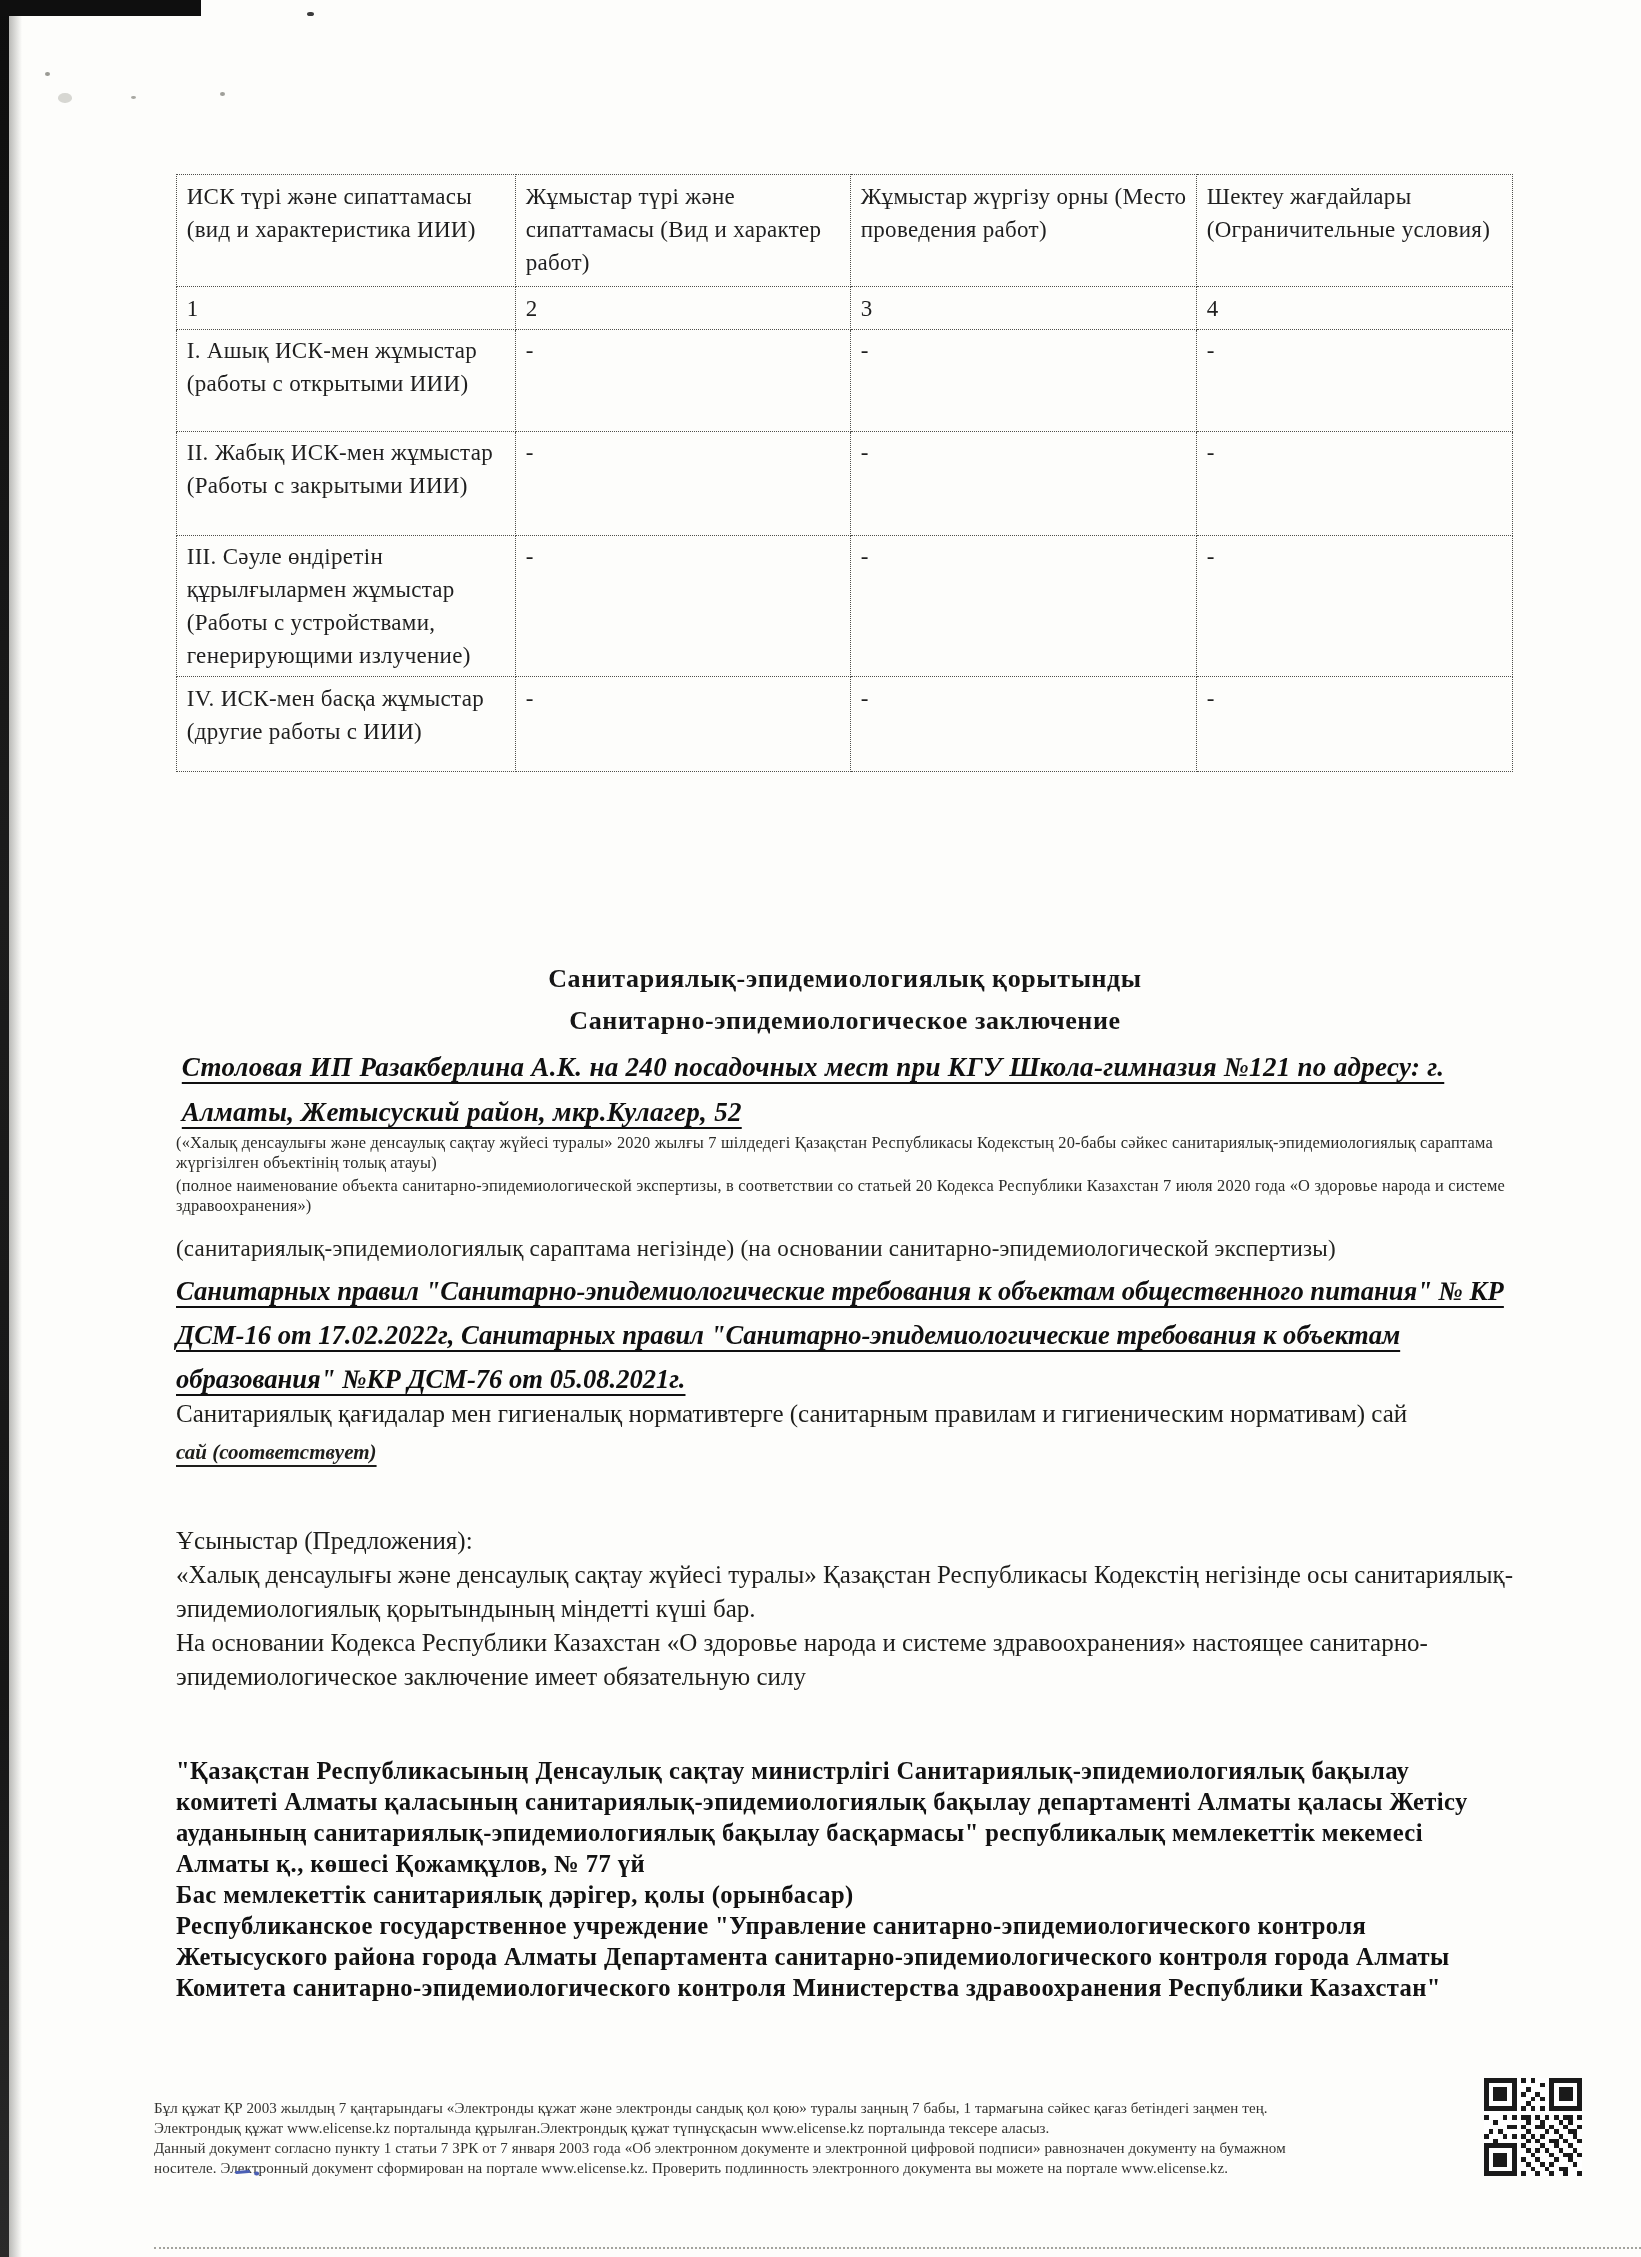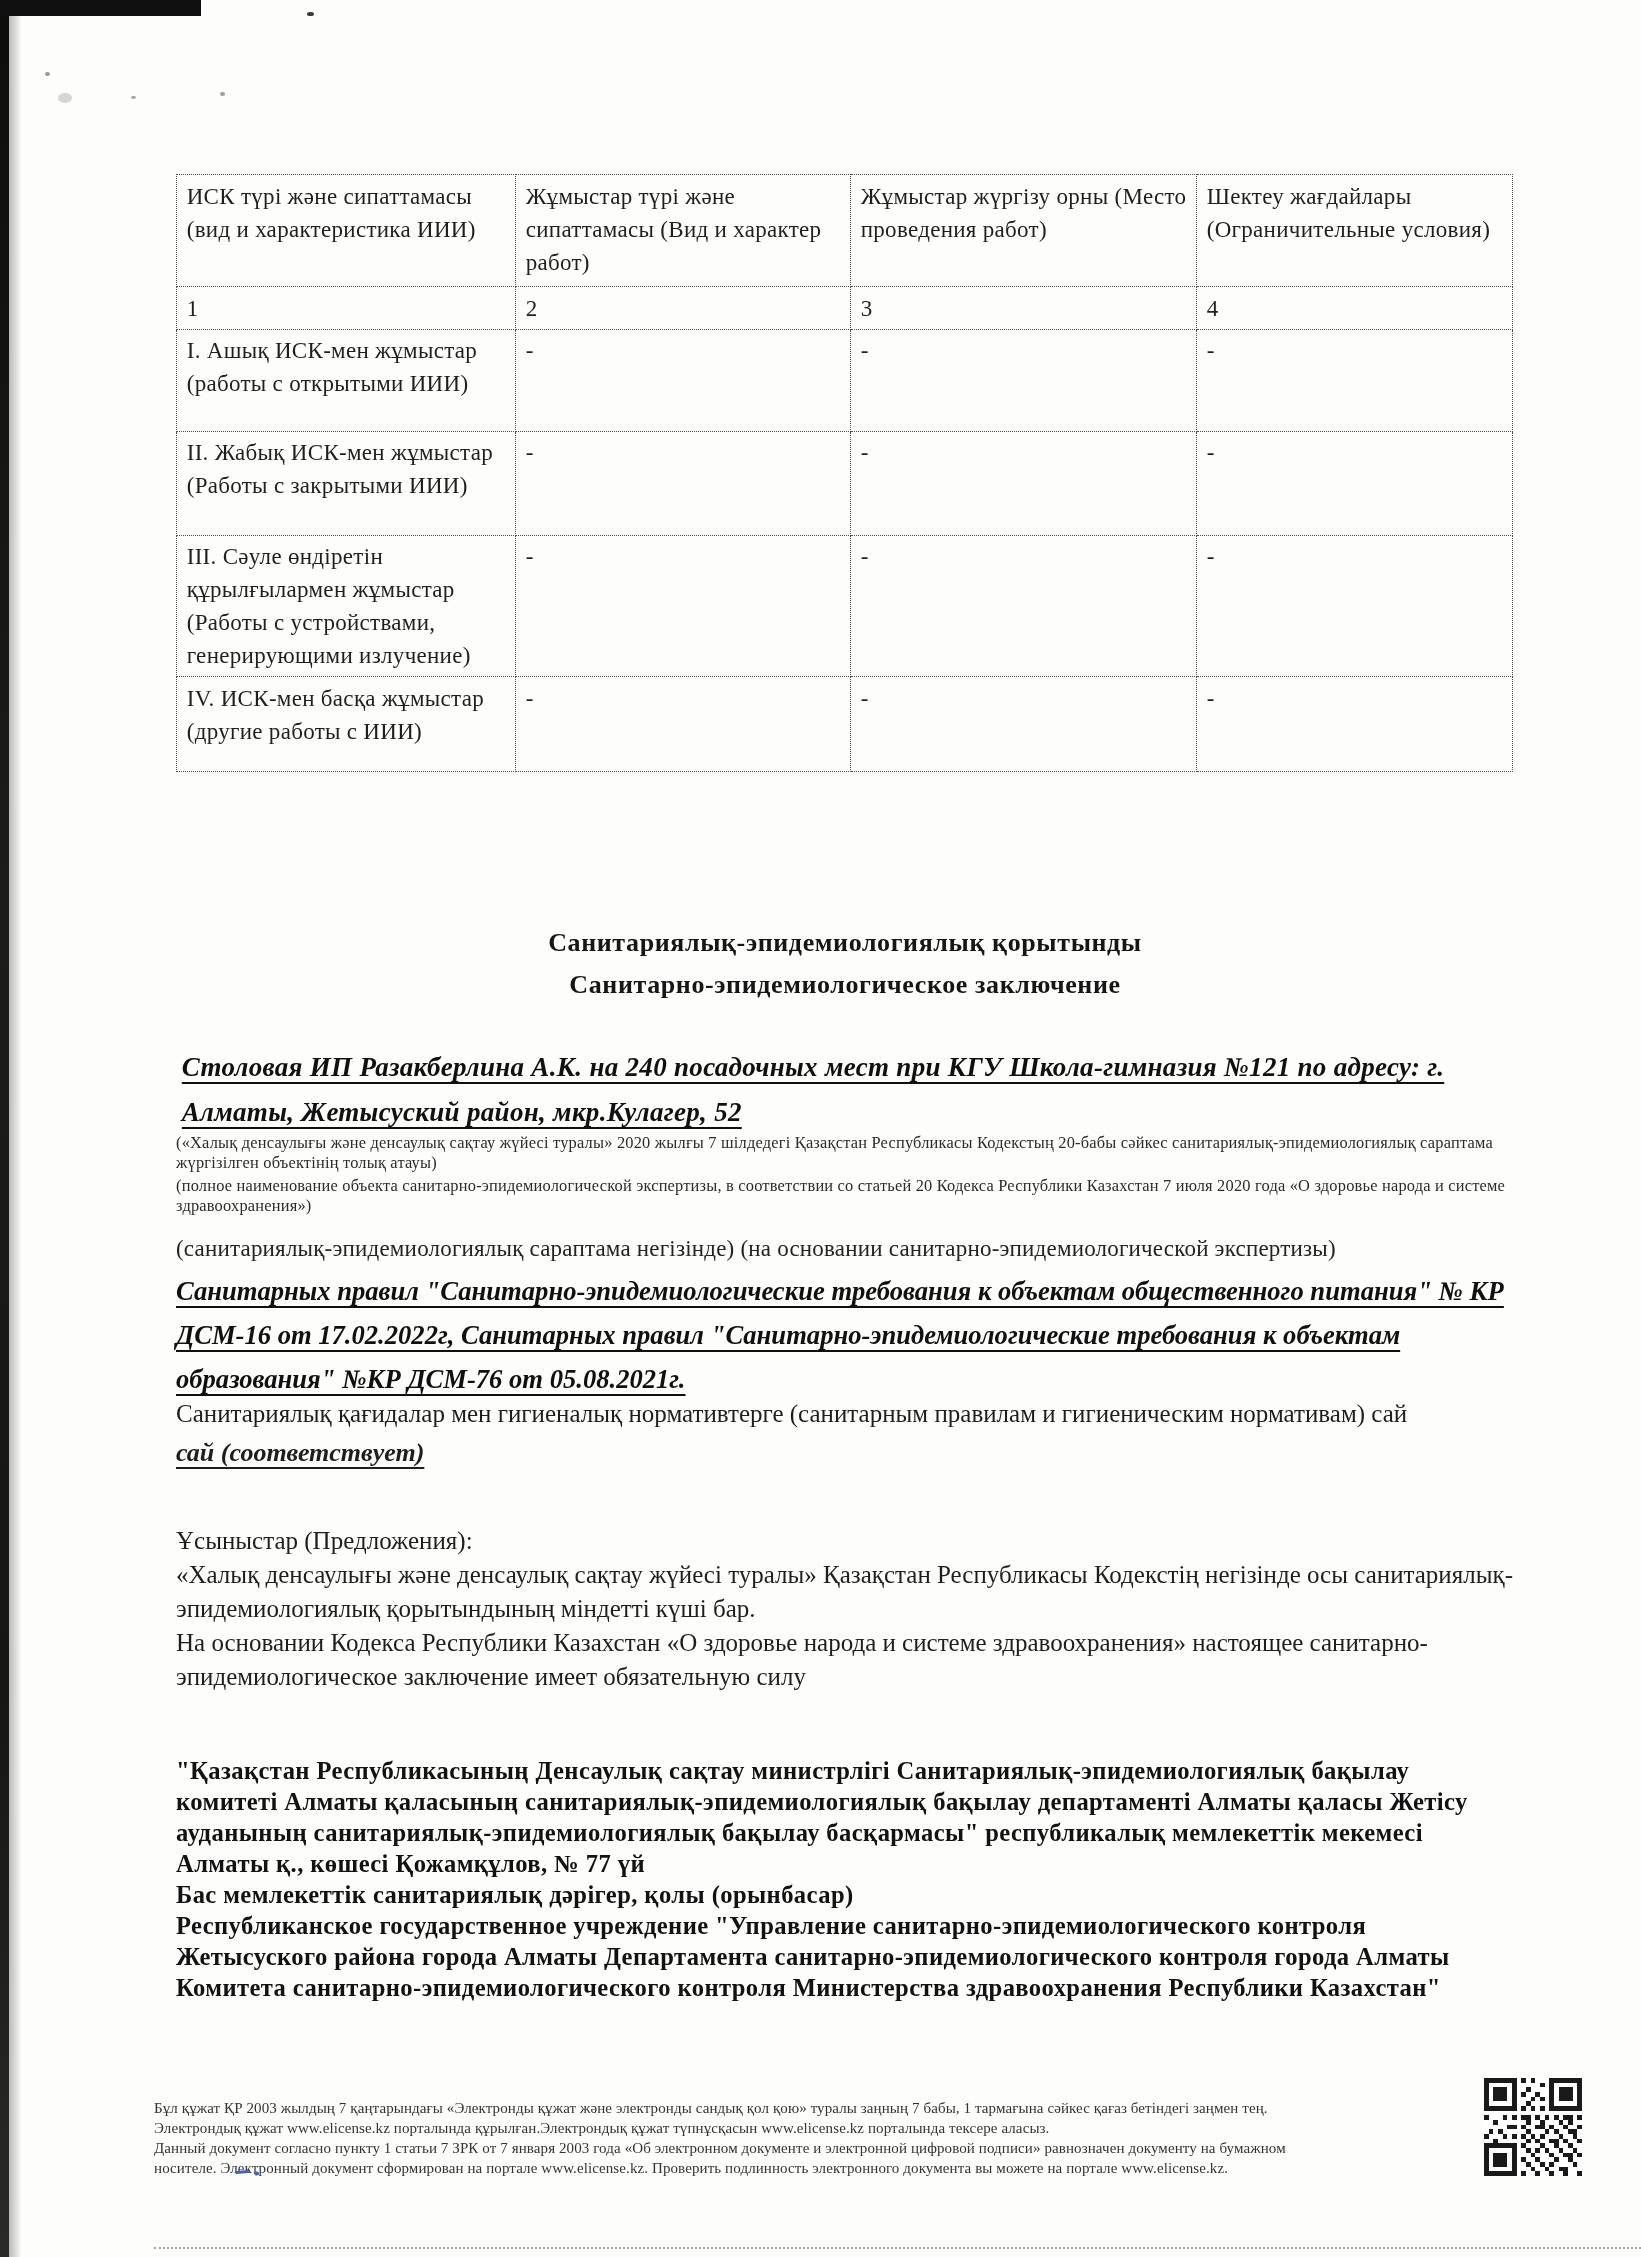--- a/index.html
+++ b/index.html
@@ -43,30 +43,30 @@
     letter-spacing:0.3px;
   }
   tr.r-head{height:112px;}
   tr.r-num{height:39px;}
   tr.r1{height:102px;}
   tr.r2{height:104px;}
   tr.r3{height:141px;}
   tr.r4{height:95px;}
   
   .block{position:absolute;left:176px;width:1338px;}
-  .titles{top:922px;text-align:center;font-weight:bold;font-size:26px;line-height:42px;letter-spacing:0.6px;color:#161616;}
+  .titles{top:958px;text-align:center;font-weight:bold;font-size:26px;line-height:42px;letter-spacing:0.6px;color:#161616;}
   .u-bi{font-weight:bold;font-style:italic;text-decoration:underline;
         text-decoration-thickness:2.4px;text-underline-offset:5.8px;}
   .object-name{top:1045px;font-size:27px;line-height:45px;letter-spacing:0.3px;color:#101010;padding-left:5.8px;}
   .object-notes{top:1133px;font-size:16.4px;line-height:20px;color:#2b2b28;letter-spacing:0.2px;}
   .object-notes .note{margin-bottom:2.9px;}
   .basis-intro{top:1236px;font-size:23px;letter-spacing:0.2px;color:#232320;}
   .rules{top:1269px;font-size:26.6px;line-height:44px;color:#101010;}
   .conformity{top:1394px;font-size:25px;line-height:39px;color:#1e1e1b;}
-  .conformity .verdict{font-size:26px;}
+  .conformity .verdict{font-size:21px;}
   .proposals{top:1524px;font-size:25px;line-height:34px;color:#1e1e1b;}
   .proposals .instr{font-size:26px;margin:1.9px 0 5.8px 0;}
   .issuer{top:1755px;font-size:24.6px;line-height:31px;font-weight:bold;color:#121212;letter-spacing:0.4px;}
   .footer{position:absolute;left:154px;top:2086px;width:1328px;
     font-size:15px;line-height:20px;color:#333330;letter-spacing:0.1px;margin-top:12px;}
   .footer .fl{white-space:nowrap;overflow:hidden;}
   .qr{position:absolute;left:1484px;top:2078px;width:98px;height:98px;}
   .qr svg{width:100%;height:100%;}
 </style>
 </head>

